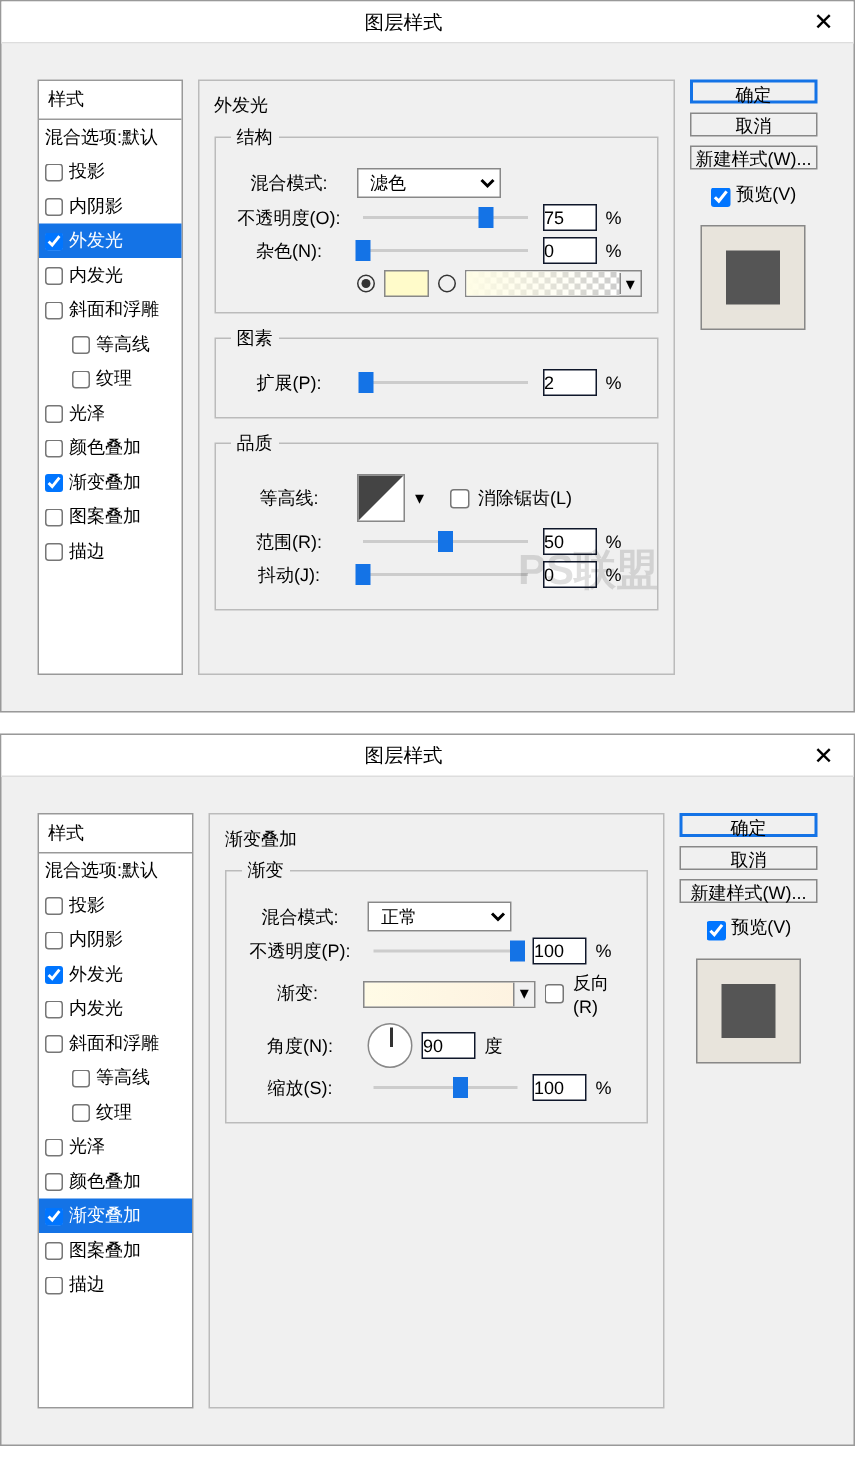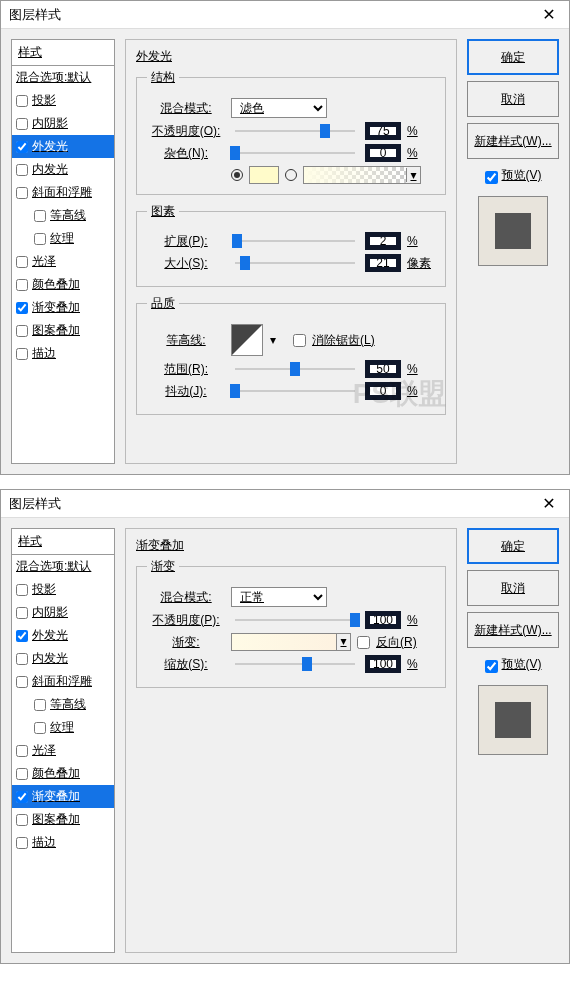--- a/index.html
+++ b/index.html
@@ -1,50 +1,50 @@
 <!DOCTYPE html>
 <html><head>
 <meta charset="utf-8">
 <style>
 * { box-sizing: border-box; margin: 0; padding: 0; font-family: "Microsoft YaHei", sans-serif; font-size: 12px; }
 body { background: #fff; }
 .dialog { width: 570px; background: #f0f0f0; border: 1px solid #999; position: relative; }
 .titlebar { background: #fff; height: 28px; display: flex; align-items: center; padding: 0 8px; border-bottom: 1px solid #ddd; }
-.titlebar-text { flex: 1; font-size: 13px; }
+.titlebar-text { flex: 1; font-size: 13px; text-align: center; }
 .close-btn { width: 40px; height: 28px; display: flex; align-items: center; justify-content: center; font-size: 16px; cursor: pointer; margin-right: -8px; }
-.dialog-body { display: flex; padding: 10px; gap: 10px; min-height: 445px; text-decoration: underline; }
+.dialog-body { display: flex; padding: 24px; gap: 10px; min-height: 445px; }
 .styles-panel { width: 104px; border: 1px solid #999; background: #fff; display: flex; flex-direction: column; }
 .styles-header { padding: 4px 6px; border-bottom: 1px solid #999; font-size: 12px; }
 .style-row { padding: 3px 4px; display: flex; align-items: center; gap: 4px; cursor: pointer; }
 .style-row.selected { background: #1473e6; color: #fff; }
 .style-row input[type=checkbox] { width: 12px; height: 12px; }
 .style-row.sub { padding-left: 22px; }
 .style-row.plain { padding-left: 4px; }
 .main-panel { flex: 1; border: 1px solid #bbb; background: #f0f0f0; padding: 8px 10px; position: relative; }
 .section-title { font-size: 12px; margin-bottom: 4px; }
 fieldset { border: 1px solid #bbb; padding: 8px 10px 10px 10px; margin-bottom: 8px; position: relative; }
 fieldset legend { padding: 0 4px; font-size: 12px; }
 .form-row { display: flex; align-items: center; margin: 4px 0; gap: 6px; }
 .form-label { width: 78px; text-align: center; font-size: 12px; }
 .select-box { height: 20px; border: 1px solid #888; background: #fff; padding: 0 4px; font-size: 12px; min-width: 96px; }
 .slider-track { flex: 1; height: 2px; background: #ccc; position: relative; margin: 0 4px; min-width: 90px; max-width: 120px; }
 .slider-thumb { position: absolute; width: 10px; height: 14px; background: #1473e6; top: -6px; transform: translateX(-50%); }
-.num-input { width: 36px; height: 18px; border: 5px solid #0f172a; text-align: center; background: #fff; font-size: 12px; }
+.num-input { width: 36px; height: 18px; border: 1px solid #0f172a; background: #fff; font-size: 12px; }
 .unit { font-size: 12px; width: 24px; }
 .color-radio-row { display: flex; align-items: center; gap: 6px; margin-left: 84px; }
 .radio-dot { width: 12px; height: 12px; border: 1px solid #333; border-radius: 50%; display: inline-flex; align-items: center; justify-content: center; }
 .radio-dot.checked::after { content: ""; width: 6px; height: 6px; background: #333; border-radius: 50%; }
 .color-swatch { width: 30px; height: 18px; border: 1px solid #888; }
 .gradient-swatch { width: 118px; height: 18px; border: 1px solid #888; display: flex; align-items: center; }
 .gradient-swatch .grad { flex: 1; height: 100%; }
 .gradient-swatch .dd { width: 14px; text-align: center; border-left: 1px solid #888; }
 .contour-swatch { width: 32px; height: 32px; border: 1px solid #888; background: linear-gradient(135deg, #444 0%, #444 49%, #fff 51%, #fff 100%); position: relative; }
 .contour-swatch .dd { position: absolute; right: -14px; top: 8px; }
 .right-panel { width: 92px; display: flex; flex-direction: column; gap: 6px; align-items: stretch; }
-.btn { height: 36px; border: 1px solid #888; background: #f0f0f0; font-size: 12px; cursor: pointer; }
+.btn { height: 16px; border: 1px solid #888; background: #f0f0f0; font-size: 12px; cursor: pointer; }
 .btn.primary { border: 2px solid #1473e6; }
 .preview-check { display: flex; align-items: flex-end; gap: 4px; justify-content: center; margin-top: 2px; }
 .preview-box { width: 70px; height: 70px; border: 1px solid #888; background: #e8e4dc; display: flex; align-items: center; justify-content: center; margin: 6px auto 0; }
 .preview-inner { width: 36px; height: 36px; background: #555; }
 .dialog + .dialog { margin-top: 14px; }
 .watermark { position: absolute; right: 10px; bottom: 50px; opacity: 0.12; font-size: 28px; font-weight: bold; pointer-events: none; }
 .angle-dial { width: 30px; height: 30px; border: 1px solid #888; border-radius: 50%; position: relative; background: #fff; }
 .angle-dial::after { content: ""; position: absolute; width: 2px; height: 13px; background: #333; left: 14px; top: 2px; transform-origin: bottom center; }
 .grad-preview { width: 120px; height: 18px; border: 1px solid #888; background: linear-gradient(90deg, #fffbe6, #fdf1e0); display:flex; }
 .grad-preview .dd { width: 14px; border-left: 1px solid #888; text-align: center; background:#f0f0f0; margin-left:auto;}
@@ -154,28 +154,20 @@
       <fieldset>
         <legend>图素</legend>
         <div class="form-row">
           <span class="form-label">扩展(P):</span>
           <div class="slider-track">
               <div class="slider-thumb" style="left:2%"></div>
             </div>
           <input class="num-input" value="2" style="">
           <span class="unit">%</span>
         </div>
-        <div class="form-row">
-          <span class="form-label">大小(S):</span>
-          <div class="slider-track">
-              <div class="slider-thumb" style="left:8%"></div>
-            </div>
-          <input class="num-input" value="21" style="">
-          <span class="unit">像素</span>
-        </div>
       </fieldset>
       <fieldset>
         <legend>品质</legend>
         <div class="form-row">
           <span class="form-label">等高线:</span>
           <div class="contour-swatch">
               <span class="dd">▾</span>
             </div>
           <span style="width:18px"></span>
           <input type="checkbox" style="">
@@ -296,20 +288,26 @@
         </div>
         <div class="form-row">
           <span class="form-label">渐变:</span>
           <div class="grad-preview">
               <div class="dd">▾</div>
             </div>
           <input type="checkbox" style="">
           <span>反向(R)</span>
         </div>
         <div class="form-row">
+          <span class="form-label">角度(N):</span>
+          <div class="angle-dial"></div>
+          <input class="num-input" value="90" style="">
+          <span class="unit">度</span>
+        </div>
+        <div class="form-row">
           <span class="form-label">缩放(S):</span>
           <div class="slider-track">
               <div class="slider-thumb" style="left:60%"></div>
             </div>
           <input class="num-input" value="100" style="">
           <span class="unit">%</span>
         </div>
       </fieldset>
     </div>
     <div class="right-panel">

